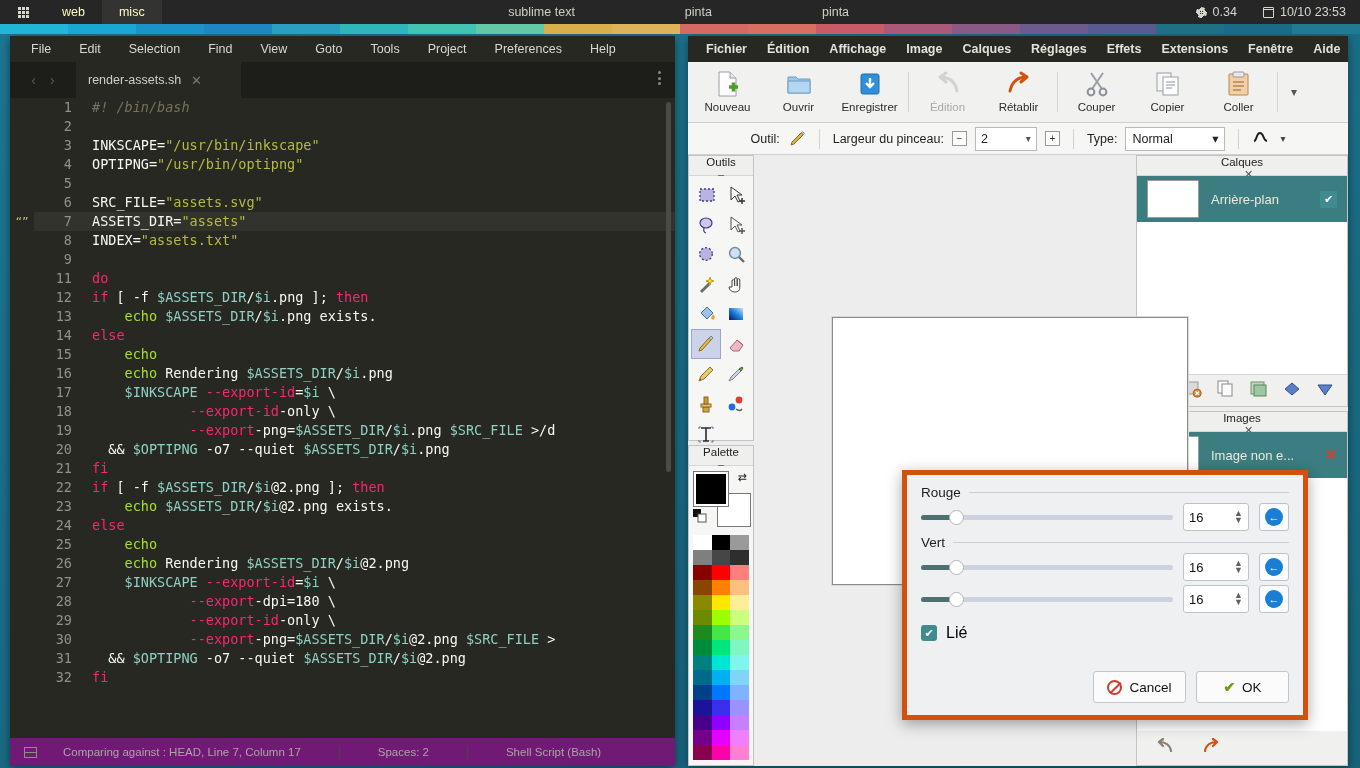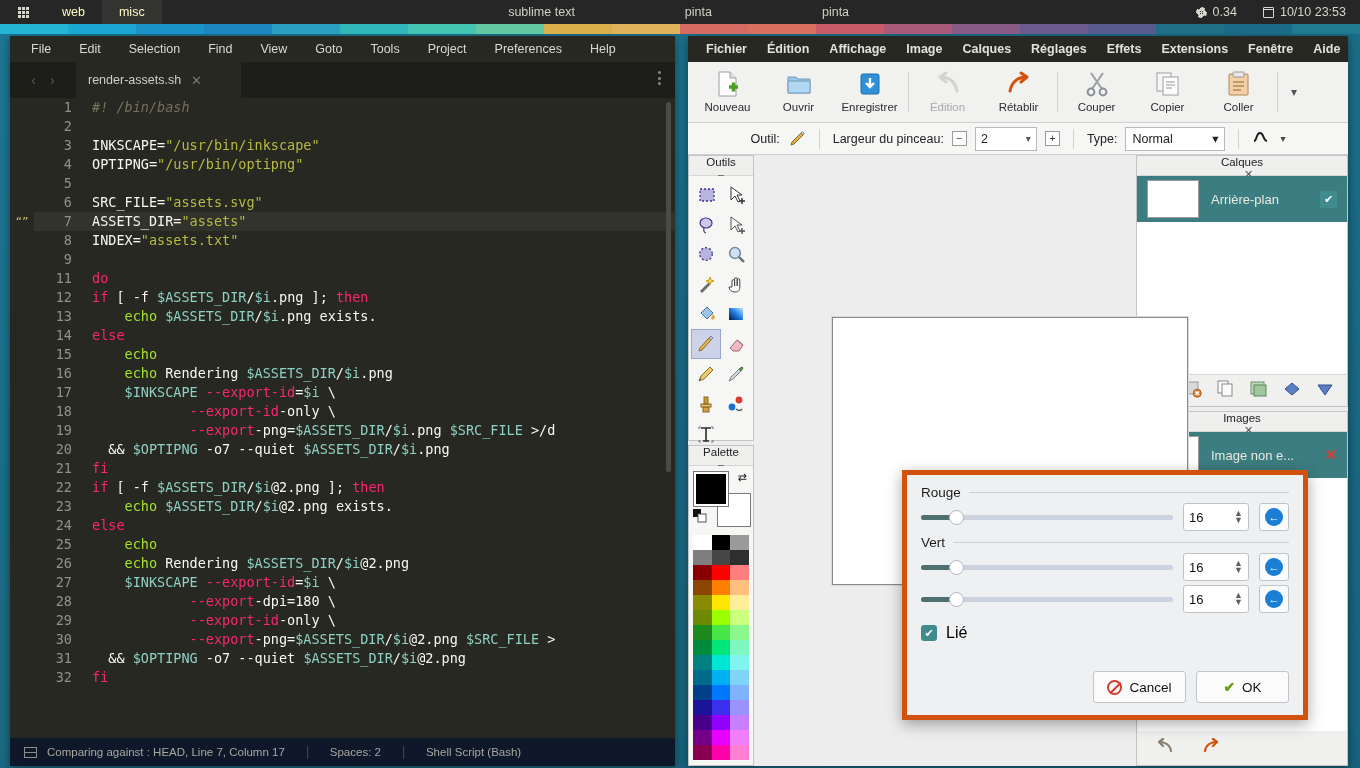--- a/index.html
+++ b/index.html
@@ -99,22 +99,22 @@
   .c-fn  { color:#a6e22e; }
   .c-par { color:#8fd0c4; }
   .c-plain { color:#f8f8f2; }
 
   #vscroll {
     position:absolute; right:4px; top:4px; width:5px; height:370px;
     background:#4a4b43; border-radius:3px;
   }
 
   #sublime-status {
-    height:28px; background:#0f172a; display:flex; align-items:center;
-    color:#a7a89f; font-size:11.5px; padding-left:14px; gap:0;
+    height:28px; background:#701a75; display:flex; align-items:center;
+    color:#a7a89f; font-size:11.5px; padding-left:14px; gap:16px;
   }
   .st-icon{ width:13px;height:11px;border:1.3px solid #8d8e85; position:relative; margin-right:10px;}
   .st-icon:before{content:"";position:absolute;left:0;right:0;top:4px;height:1.3px;background:#8d8e85;}
   .st-sep{ width:1px; height:13px; background:#454640; margin:0 22px;}
 
   
   #pinta {
     position:absolute; left:688px; top:36px; width:660px; height:730px;
     background:#ededed; z-index:25; box-shadow:0 2px 9px rgba(0,0,0,.45);
     display:flex; flex-direction:column; overflow:hidden;

